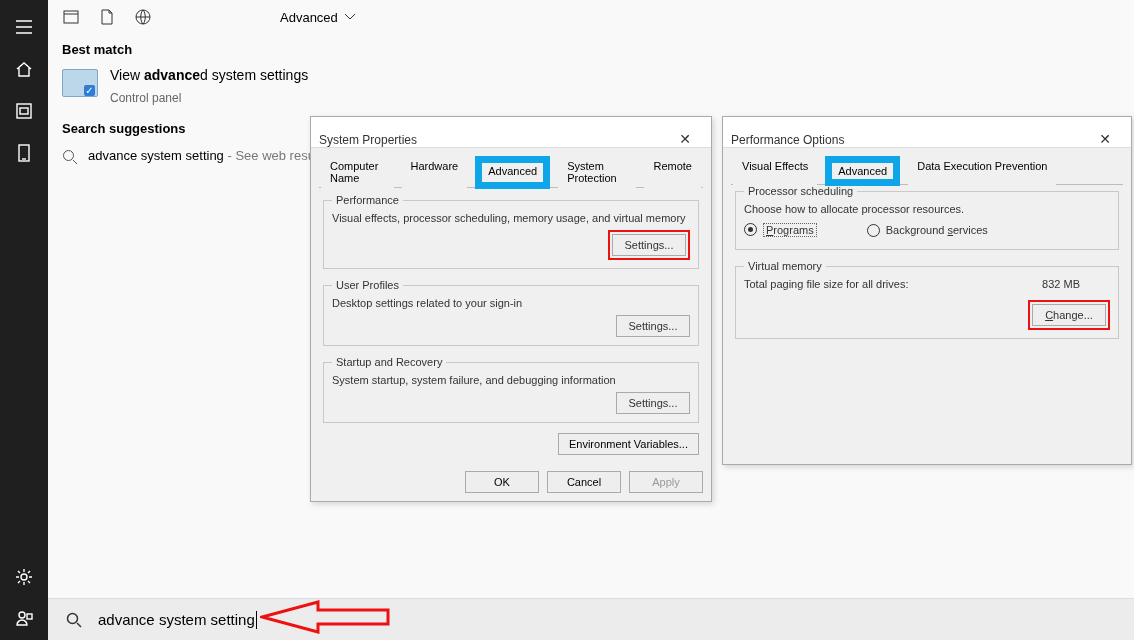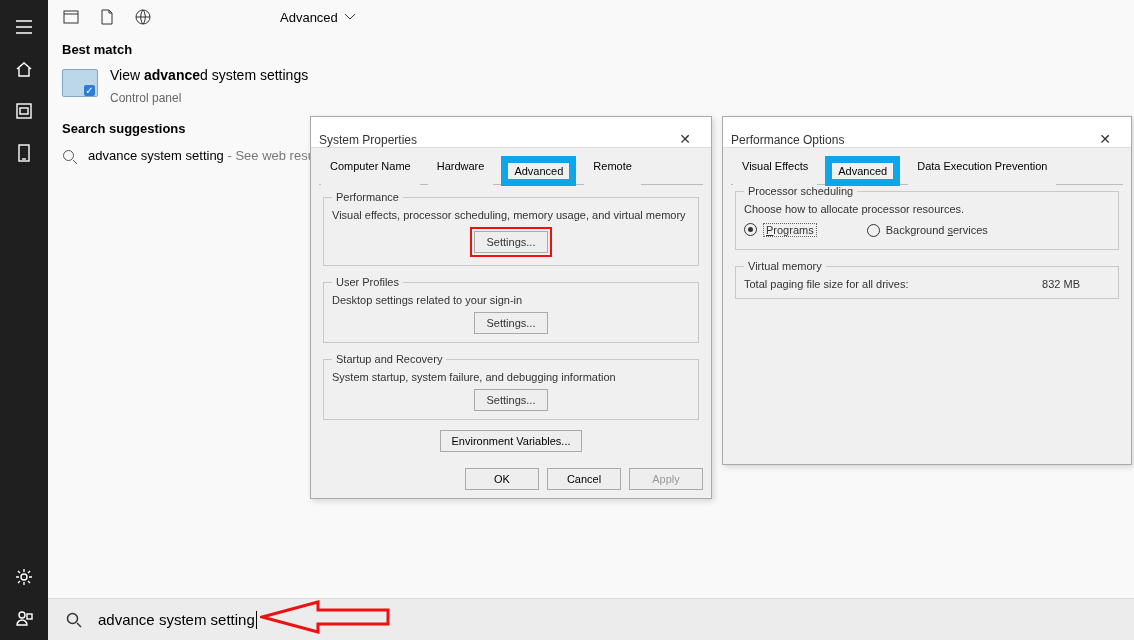--- a/index.html
+++ b/index.html
@@ -35,21 +35,21 @@
 .win-title .cl{margin-left:auto;font-size:14px;width:36px;text-align:center}
 .win-body{background:#f0f0f0;border-top:1px solid #ddd;padding:6px 8px 10px;position:relative}
 .tabs{display:flex;gap:8px;font-size:11px;border-bottom:1px solid #bbb;padding:0 2px}
 .tab{padding:4px 8px;border:1px solid transparent;border-bottom:none;position:relative;top:1px;background:#f0f0f0}
 .tabmark{border:7px solid #0ea5e9;padding:2px 6px;position:relative;top:2px}
 .note{font-size:11px;color:#333;padding:10px 6px 8px}
 fieldset{border:1px solid #c8c8c8;margin:6px 4px 10px;padding:6px 8px 8px;font-size:11px;color:#333}
 legend{font-size:11px;padding:0 4px;color:#333}
 .btn{display:inline-block;min-width:74px;height:22px;line-height:20px;font-size:11px;text-align:center;border:1px solid #aaa;background:#eee;padding:0 10px;box-sizing:border-box}
 .btn.dis{color:#999}
-.row-r{display:flex;justify-content:center;margin-top:6px}
+.row-r{display:flex;justify-content:flex-end;margin-top:6px}
 .redbox{border:2px solid #e11;display:inline-block;padding:2px}
 .dlg-btns{display:flex;justify-content:flex-end;gap:8px;padding:6px 8px 8px;background:#f0f0f0}
 
 .radio-row{display:flex;align-items:center;gap:50px;margin:8px 0 4px;font-size:11px}
 .radio{display:flex;align-items:flex-start;gap:6px}
 .radio .dot{width:11px;height:11px;border:1px solid #333;border-radius:50%;display:inline-flex;align-items:center;justify-content:center}
 .radio .dot.sel::after{content:"";width:5px;height:5px;background:#333;border-radius:50%}
 .dotted{border:1px dotted #666;padding:0 2px}
 .vm-row{display:flex;justify-content:space-between;font-size:11px;}
 .u{text-decoration:underline}
@@ -150,20 +150,21 @@
 <div class="win" style="left:310px;top:116px;width:400px">
   <div class="win-title">
     <span>System Properties</span>
     <span class="cl">✕</span>
   </div>
   <div class="win-body">
     <div class="tabs">
       <div class="tab">Computer Name</div>
       <div class="tab">Hardware</div>
       <div class="tabmark">Advanced</div>
+      <div class="tab">System Protection</div>
       <div class="tab">Remote</div>
     </div>
 
     <fieldset>
       <legend>Performance</legend>
       <div>Visual effects, processor scheduling, memory usage, and virtual memory</div>
       <div class="row-r">
           <span class="redbox"><span class="btn">Settings...</span></span>
         </div>
     </fieldset>
@@ -221,20 +222,23 @@
         </label>
       </div>
     </fieldset>
 
     <fieldset>
       <legend>Virtual memory</legend>
       <div class="vm-row">
         <span>Total paging file size for all drives:</span>
         <span style="margin-right:30px">832 MB</span>
       </div>
+      <div class="row-r" style="margin-top:10px">
+        <span class="redbox"><span class="btn"><span class="u">C</span>hange...</span></span>
+      </div>
     </fieldset>
   </div>
 </div>
 
 <div class="searchbar">
   <svg class="mag" viewBox="0 0 16 16" stroke="#333" fill="none" stroke-width="1.5">
       <circle cx="6.5" cy="6.5" r="5"></circle>
       <path d="M11 11l4 4"></path>
     </svg>
   <span>advance system setting</span>

